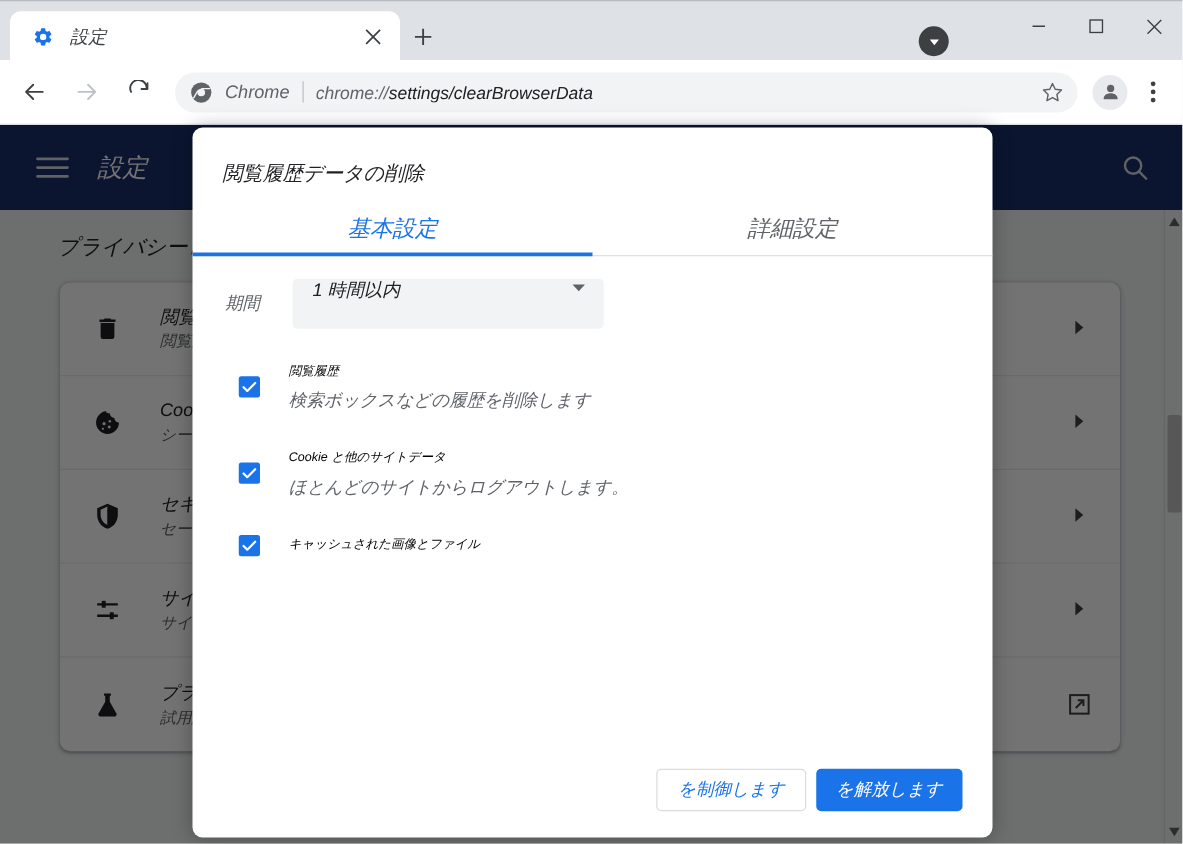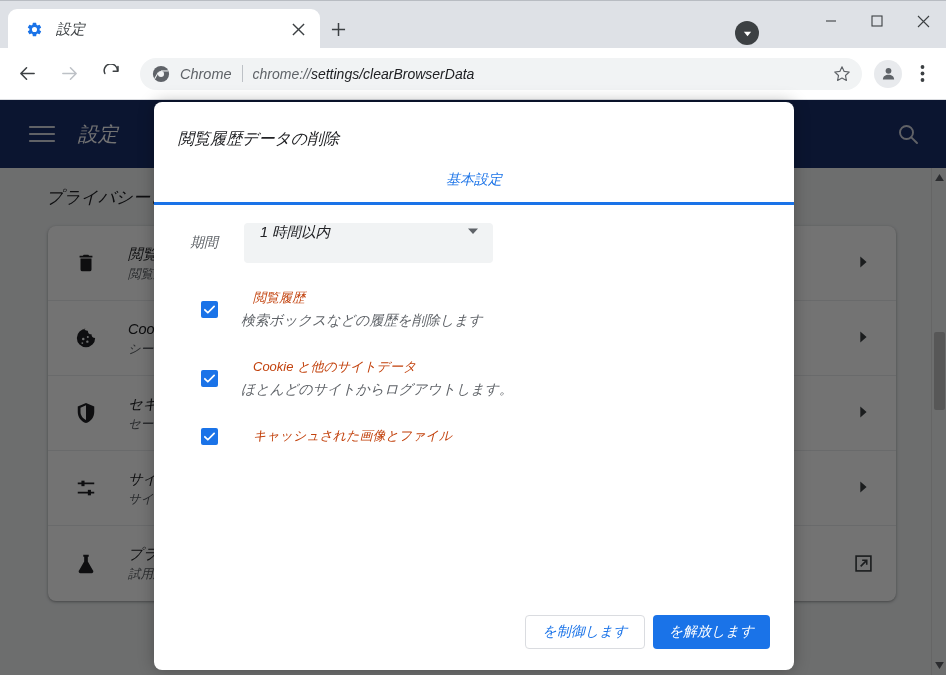--- a/index.html
+++ b/index.html
@@ -210,31 +210,31 @@
   .dlg-tabs {
     position: absolute; left: 0; top: 60px;
     width: 640px; height: 43px;
     display: flex;
     border-bottom: 1px solid #e0e0e0;
   }
   .dlg-tab {
     flex: 1 1 50%;
     display: flex; align-items: flex-start; justify-content: center;
     padding-top: 9px;
-    font-size: 14px; color: #5f6368;
+    font-size: 18px; color: #5f6368;
     position: relative;
   }
   .dlg-tab.active { color: #1a73e8; }
   .dlg-tab.active::after {
     content: ""; position: absolute; left: 0; bottom: -1px;
     width: 100%; height: 3px; background: #1a73e8;
   }
 
   .dlg-body {
-    position: absolute; left: 12px; top: 103px;
+    position: absolute; left: 2px; top: 103px;
     width: 548px; height: 400px;
     padding: 18px 24px 0 24px;
   }
   .period-row { display: flex; align-items: center; height: 40px; }
   .period-label {
     font-size: 14px; color: #5f6368;
     width: 54px; flex: 0 0 auto;
   }
   .select {
     width: 249px; height: 40px; flex: 0 0 auto;
@@ -251,21 +251,21 @@
     padding-left: 11px;
   }
   .checkitem:first-of-type { margin-top: 30px; }
   .cbox {
     width: 17px; height: 17px; flex: 0 0 auto;
     border-radius: 2px; background: #1a73e8;
     display: flex; align-items: center; justify-content: center;
     margin-right: 23px;
   }
   .cbox-text { flex: 1 1 auto; min-width: 0; }
-  .cbox-title { font-size: 13px; color: #c2410c; line-height: 22px; margin-left: 12px; }
+  .cbox-title { font-size: 10px; color: #000000; line-height: 22px; }
   .cbox-sub { font-size: 14px; color: #5f6368; line-height: 23px; }
 
   .dlg-footer {
     position: absolute; left: 0; bottom: 0;
     width: 640px; height: 76px;
     display: flex; align-items: center; justify-content: flex-end;
     padding-right: 24px;
   }
   .btn {
     height: 34px; border-radius: 4px;
@@ -511,20 +511,21 @@
   </div>
 
   <div class="overlay"></div>
 
   <div class="dialog">
 
     <div class="dlg-title">閲覧履歴データの削除</div>
 
     <div class="dlg-tabs">
       <div class="dlg-tab active">基本設定</div>
+      <div class="dlg-tab">詳細設定</div>
     </div>
 
     <div class="dlg-body">
 
       <div class="period-row">
         <span class="period-label">期間</span>
         <div class="select">
           <span class="select-value">1 時間以内</span>
           <span class="select-caret">
             <svg width="12" height="12" viewBox="0 0 12 12">

